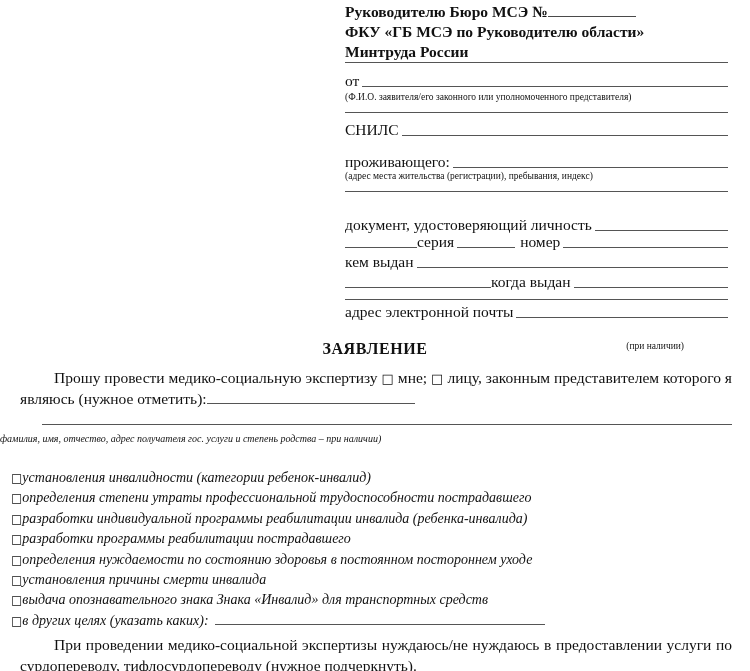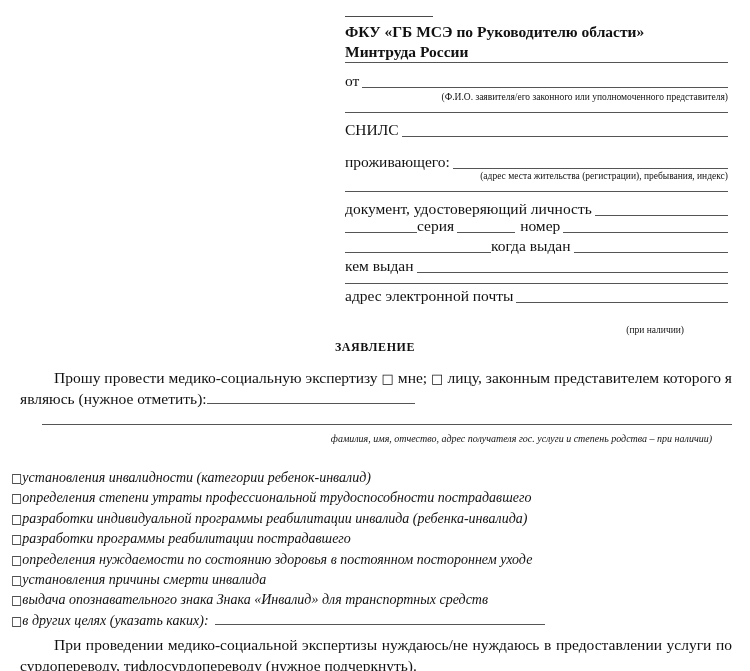--- a/index.html
+++ b/index.html
@@ -48,60 +48,60 @@
     top: 62px;
     width: 383px;
     font-size: 15.5px;
   }
   .rule {
     border-bottom: 1px solid #555;
     height: 0;
   }
   .row {
     display: flex;
-    align-items: center;
+    align-items: flex-start;
     width: 100%;
   }
   .row .lbl {
     white-space: nowrap;
     line-height: 17px;
     padding-right: 3px;
   }
   .row .grow {
     flex: 1 1 auto;
     border-bottom: 1px solid #555;
     height: 14px;
   }
   .seg {
     border-bottom: 1px solid #555;
     height: 14px;
   }
   .caption {
     font-size: 9.5px;
     font-family: "Liberation Serif", serif;
-    text-align: right;
+    text-align: left;
     line-height: 12px;
     color: #111;
   }
   .caption.right { text-align: right; padding-right: 44px; }
   .spacer-line {
     border-bottom: 1px solid #555;
     height: 0;
     margin-top: 9px;
     width: 100%;
   }
 
   
   .doc-title {
     position: absolute;
     top: 340px;
     left: 0;
     width: 750px;
     text-align: center;
-    font-size: 12px;
+    font-size: 16px;
     font-weight: bold;
     letter-spacing: 0.6px;
   }
 
   
   .request {
     position: absolute;
     top: 367px;
     left: 20px;
     width: 712px;
@@ -128,22 +128,22 @@
     top: 424px;
     left: 42px;
     width: 690px;
     border-bottom: 1px solid #555;
     height: 0;
   }
   .long-caption {
     position: absolute;
     top: 433px;
     left: 0;
-    width: 712px;
-    text-align: right;
+    width: 660px;
+    text-align: left;
     font-size: 10px;
     font-style: italic;
   }
 
   
   .purposes {
     position: absolute;
     top: 468px;
     left: 11px;
     width: 720px;
@@ -177,21 +177,21 @@
     text-align: justify;
   }
   .closing .indent { display: inline-block; width: 34px; }
 </style>
 </head>
 <body>
 
 <div class="page">
 
   <div class="addressee">
-    <div class="ln"><span class="fill-inline" style="width:88px"></span></div>
+    <div class="ln"><span>Руководителю Бюро МСЭ №</span><span class="fill-inline" style="width:88px"></span></div>
     <div class="ln">ФКУ «ГБ МСЭ по Руководителю области»</div>
     <div class="ln">Минтруда России</div>
   </div>
 
   <div class="fields">
 
     <div class="rule"></div>
 
     <div class="row" style="margin-top:9px">
       <span class="lbl">от</span>
@@ -207,41 +207,41 @@
     </div>
 
     <div class="row" style="margin-top:15px">
       <span class="lbl">проживающего:</span>
       <span class="grow"></span>
     </div>
     <div class="caption" style="margin-top:0">(адрес места жительства (регистрации), пребывания, индекс)</div>
 
     <div class="spacer-line"></div>
 
-    <div class="row" style="margin-top:8px">
+    <div class="row" style="margin-top:24px">
       <span class="lbl">документ, удостоверяющий личность</span>
       <span class="grow"></span>
     </div>
 
     <div class="row" style="margin-top:0">
       <span class="seg" style="width:72px"></span>
       <span class="lbl">серия</span>
       <span class="seg" style="width:58px"></span>
       <span class="lbl" style="padding-left:5px">номер</span>
       <span class="grow"></span>
     </div>
 
     <div class="row" style="margin-top:3px">
+      <span class="lbl">кем выдан</span>
+      <span class="grow"></span>
+    </div>
+
+    <div class="row" style="margin-top:3px">
       <span class="seg" style="width:146px"></span>
       <span class="lbl">когда выдан</span>
-      <span class="grow"></span>
-    </div>
-
-    <div class="row" style="margin-top:3px">
-      <span class="lbl">кем выдан</span>
       <span class="grow"></span>
     </div>
 
     <div class="spacer-line"></div>
 
     <div class="row" style="margin-top:3px">
       <span class="lbl">адрес электронной почты</span>
       <span class="grow"></span>
     </div>
     <div class="caption right" style="margin-top:20px">(при наличии)</div>

